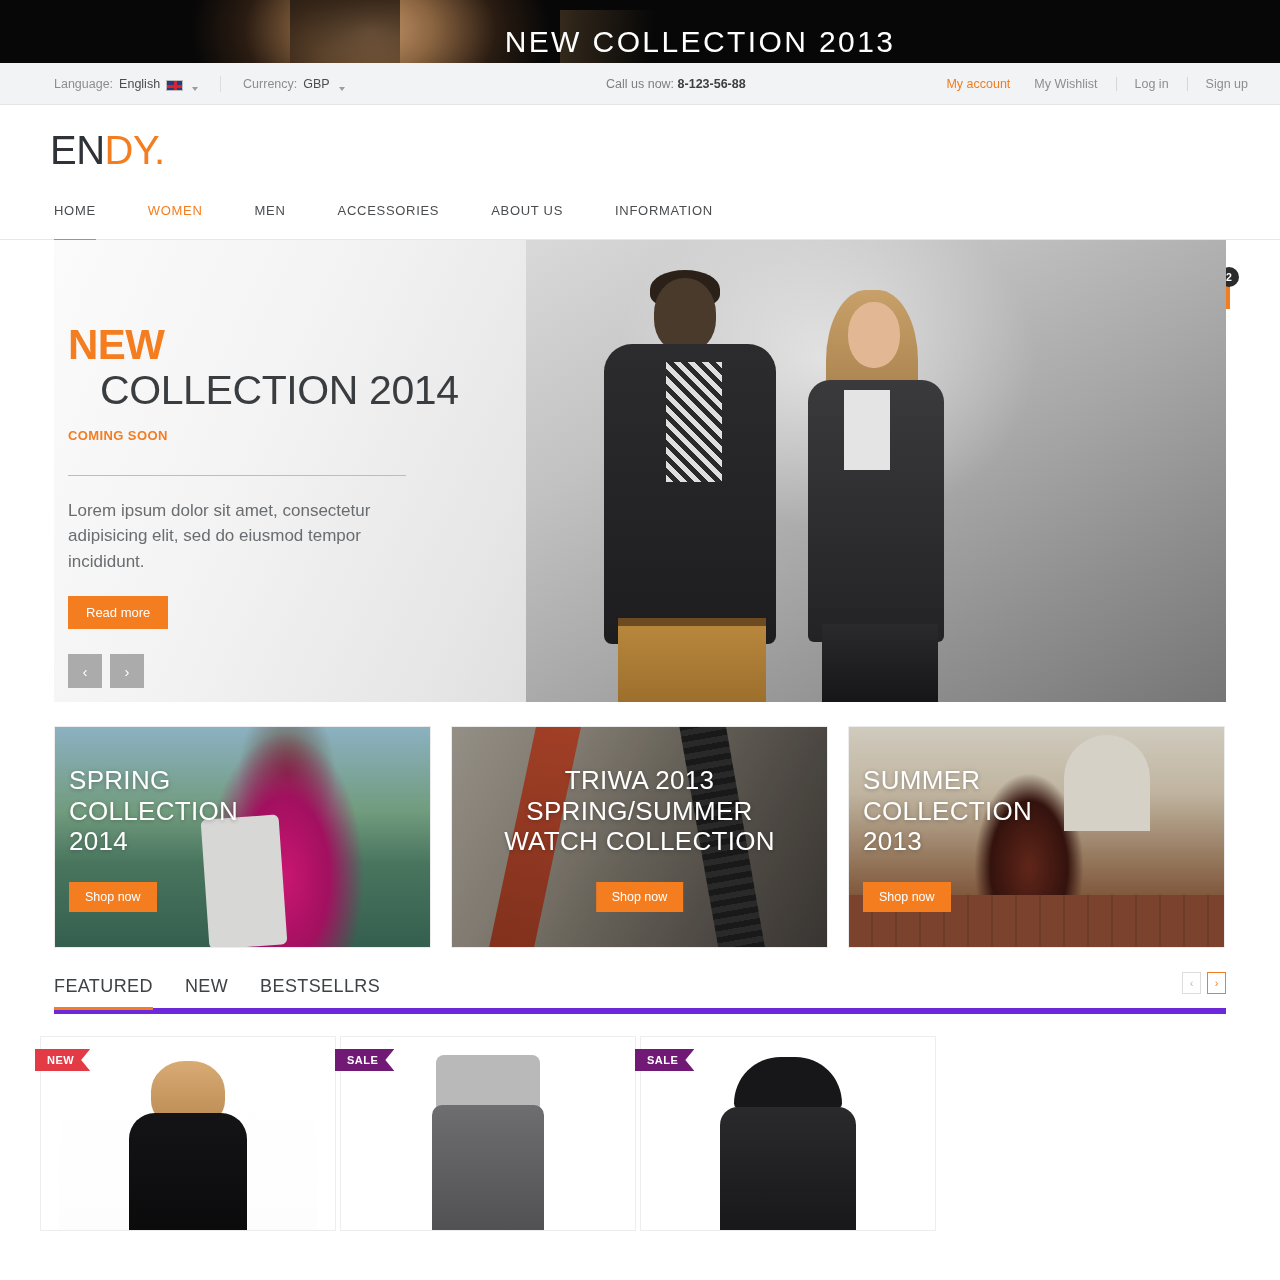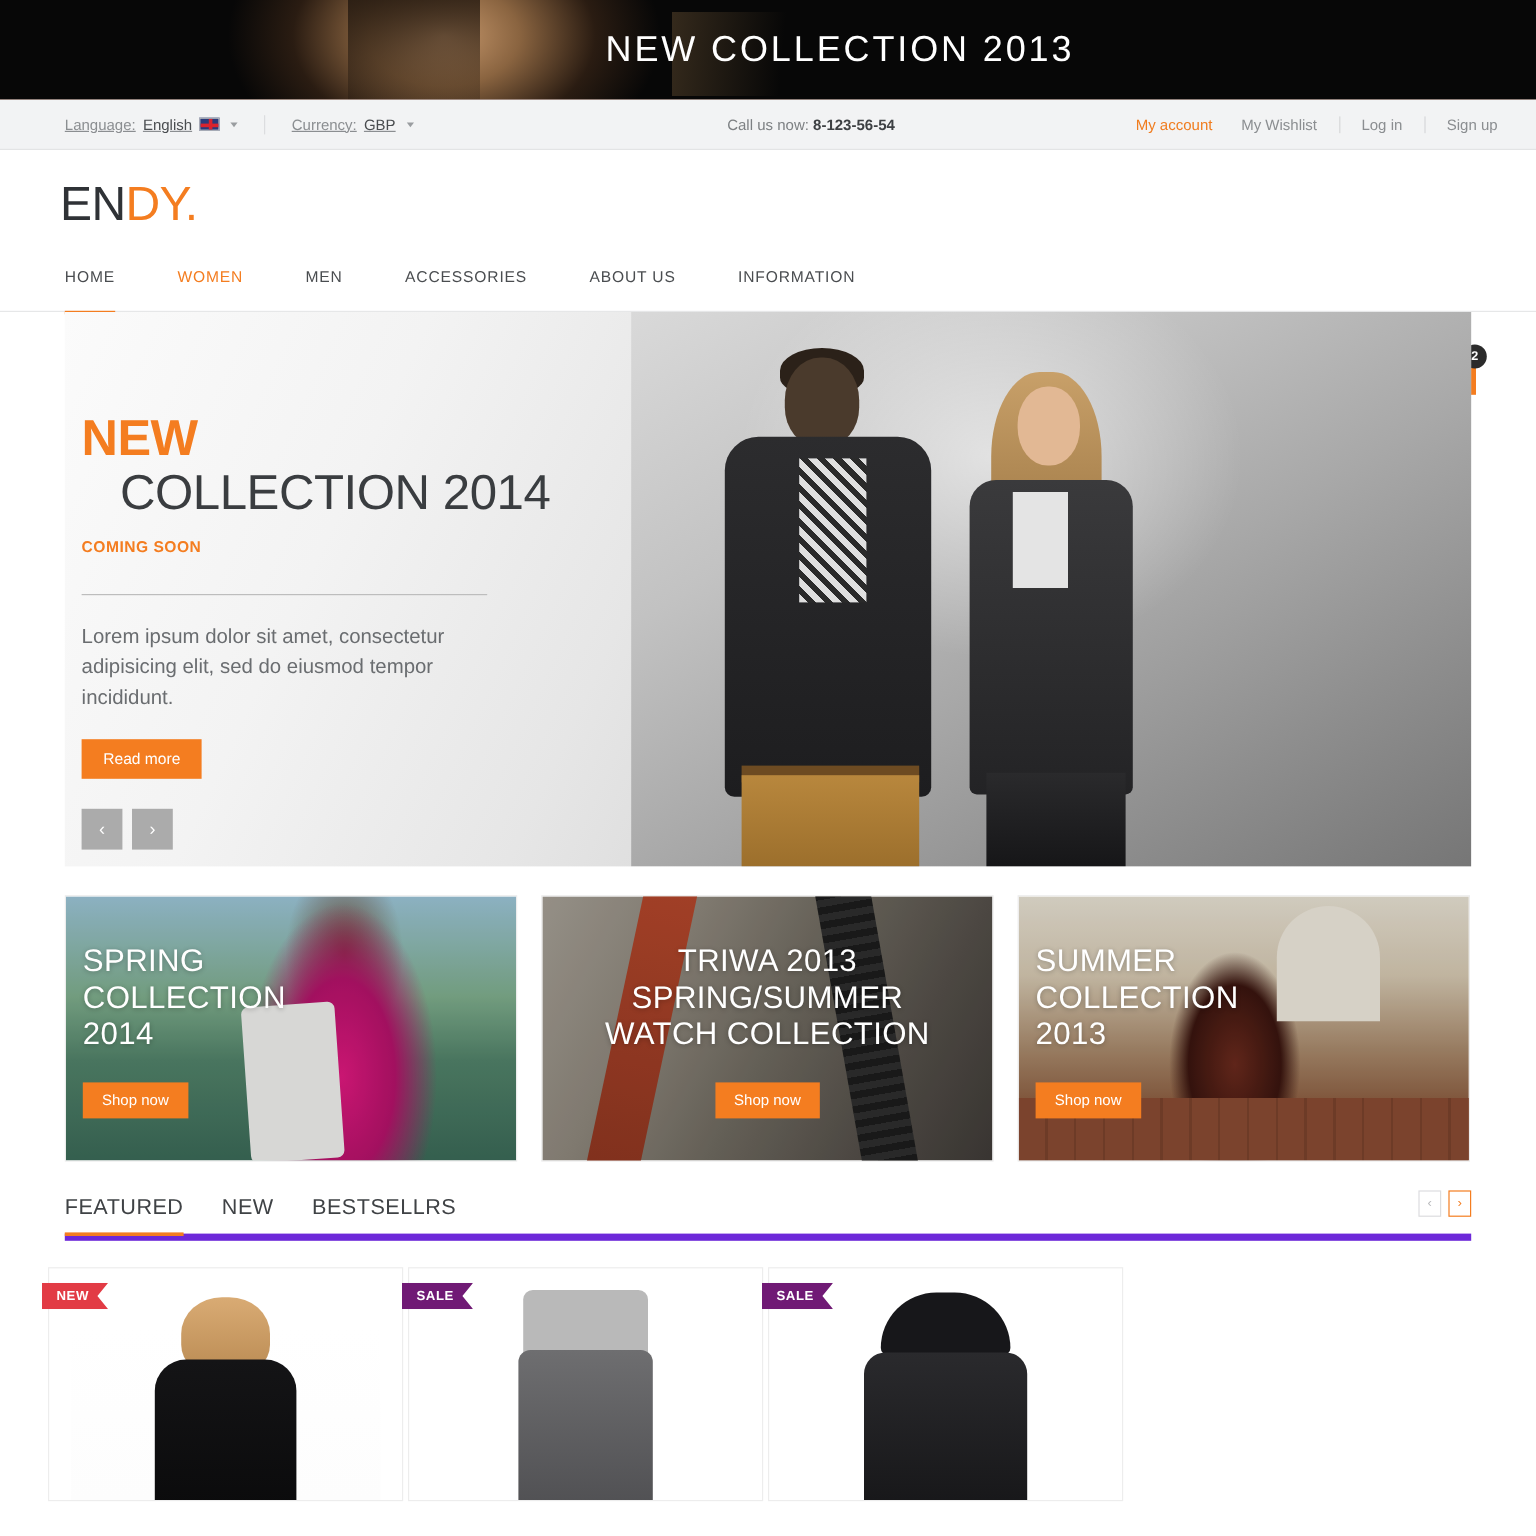--- a/index.html
+++ b/index.html
@@ -6,21 +6,21 @@
   html, body {
     width: 1280px; height: 1280px;
     font-family: "Liberation Sans", sans-serif;
     background: #ffffff;
     overflow: hidden;
   }
 
   
   .promo-banner {
     position: relative;
-    height: 83px;
+    height: 63px;
     background: #c2410c;
     overflow: hidden;
   }
   .promo-photo {
     position: absolute; inset: 0;
     background:
       radial-gradient(ellipse 180px 120px at 370px 30px, #c99a6e 0%, #8a6440 35%, #2a1c12 70%, #070707 100%),
       radial-gradient(ellipse 120px 90px at 250px 55px, #6b5738 0%, #23190f 60%, #060606 100%),
       linear-gradient(100deg, #1a1510 0%, #0c0a07 24%, #060606 42%, #030303 100%);
   }
@@ -51,21 +51,21 @@
     height: 42px;
     background: #f2f3f4;
     border-bottom: 1px solid #e3e4e5;
     display: flex;
     align-items: center;
     font-size: 12.5px;
     color: #8b8e91;
     position: relative;
   }
   .topbar-left { display: flex; align-items: center; padding-left: 54px; gap: 0; }
-  .tb-item { display: flex; align-items: center; gap: 6px; cursor: pointer; text-decoration: underline; }
+  .tb-item { display: flex; align-items: flex-end; gap: 6px; cursor: pointer; }
   .tb-item .lbl { color: #8b8e91; }
   .tb-item .val { color: #4a4d50; }
   .flag {
     width: 17px; height: 11px;
     display: inline-block;
     position: relative;
     background: #2b3a7a;
     border: 1px solid #bcbec0;
     overflow: hidden;
   }
@@ -451,21 +451,21 @@
     <div class="tb-sep"></div>
     <div class="tb-item">
       <span class="lbl">Currency:</span>
       <span class="val">GBP</span>
       <span class="caret"></span>
     </div>
   </div>
 
   <div class="topbar-center">
     <span>Call us now:</span>
-    <b>8-123-56-54</b>
+    <b>8-123-56-88</b>
   </div>
 
   <div class="topbar-right">
     <a class="accent">My account</a>
     <span class="tr-gap"></span>
     <a>My Wishlist</a>
     <span class="tr-sep"></span>
     <a>Log in</a>
     <span class="tr-sep"></span>
     <a>Sign up</a>

